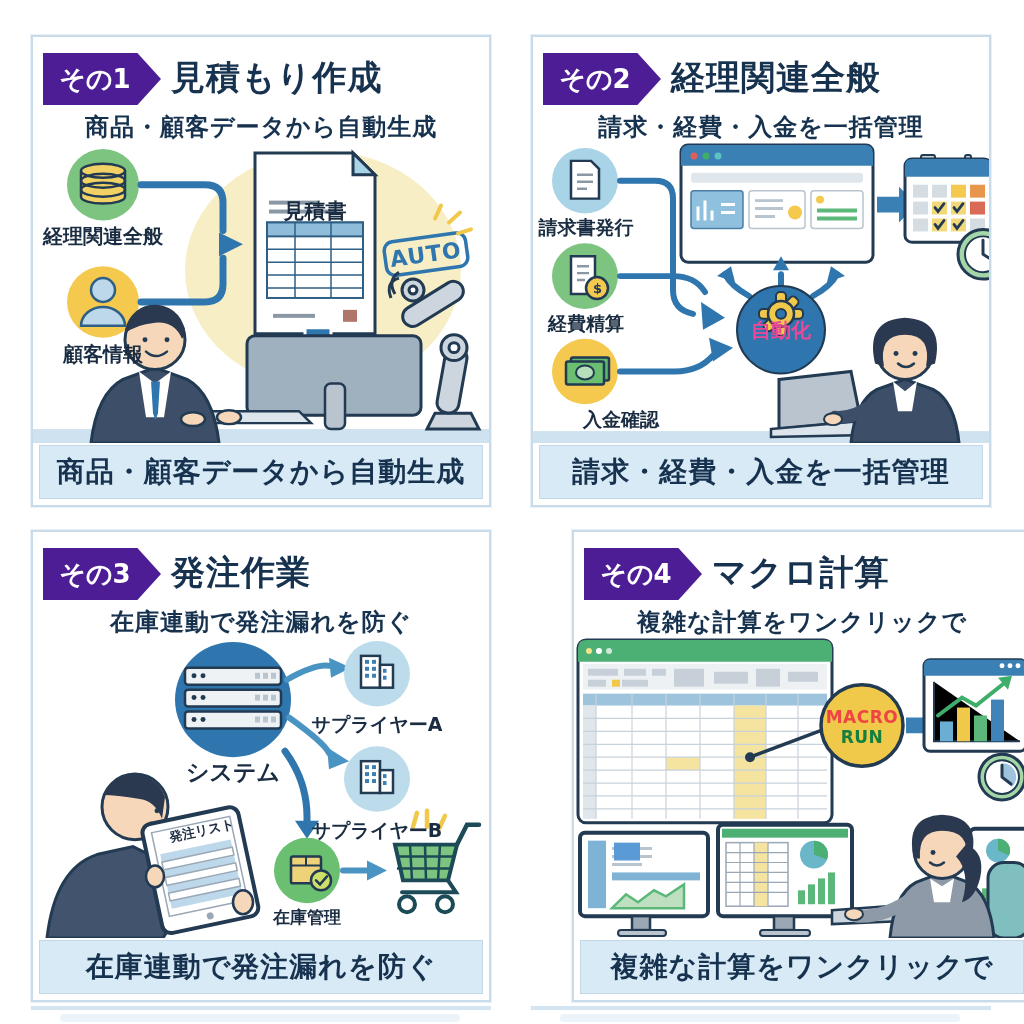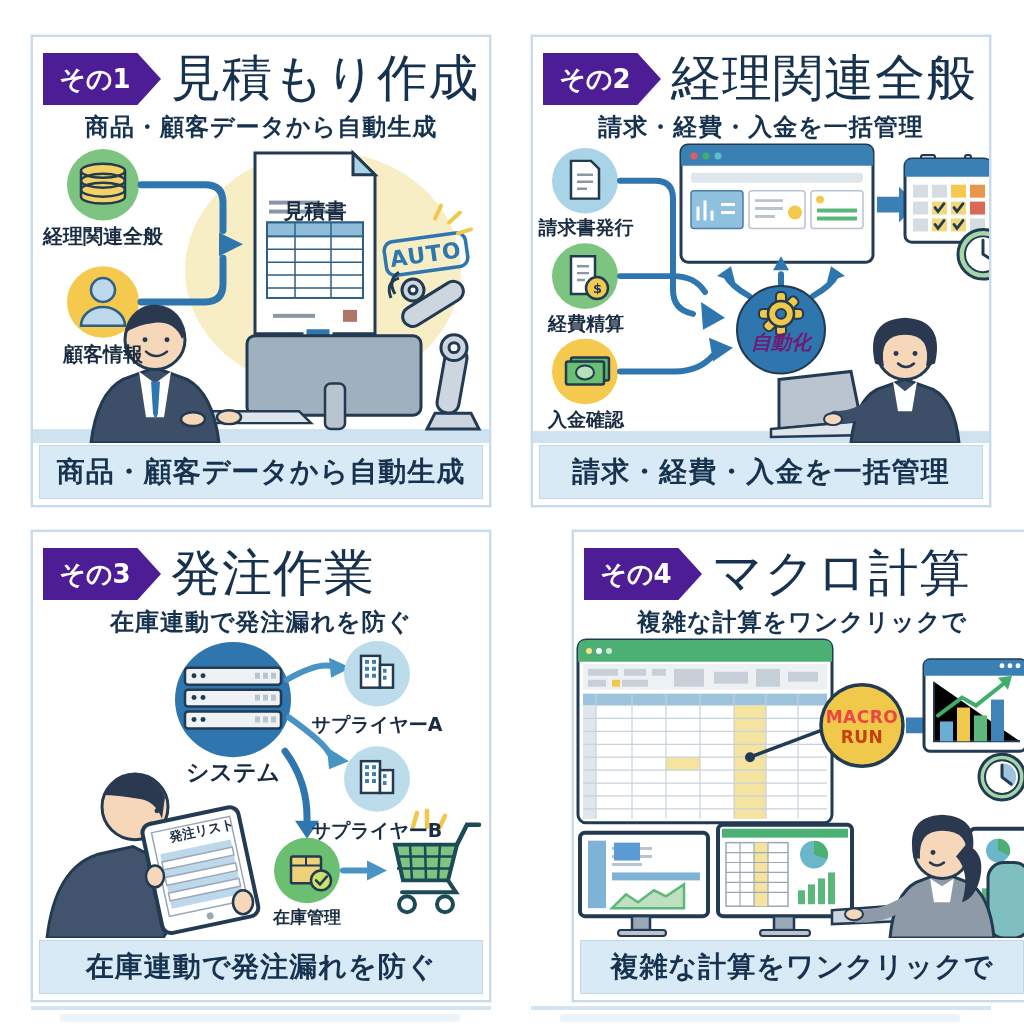--- a/index.html
+++ b/index.html
@@ -19,21 +19,21 @@
   #panel4{left:531px;top:530px;margin-left:41px;}
   .badge{
     position:absolute;left:10px;top:16px;width:118px;height:52px;
     background:#4c1d95;color:#ffffff;font-weight:bold;font-size:26px;
     display:flex;align-items:center;justify-content:center;
     clip-path:polygon(0 0,80% 0,100% 50%,80% 100%,0 100%);
     padding-right:14px;box-sizing:border-box;
   }
   .title{
     position:absolute;left:138px;top:12px;right:4px;height:58px;
-    font-size:50px;font-weight:normal;color:#16324f;letter-spacing:1px;
+    font-size:34px;font-weight:bold;color:#16324f;letter-spacing:1px;
     display:flex;align-items:center;white-space:nowrap;
   }
   .subtitle{
     position:absolute;left:0;top:74px;width:100%;text-align:center;
     font-size:24px;font-weight:bold;color:#16324f;letter-spacing:1px;
   }
   .banner{
     position:absolute;left:6px;right:6px;bottom:6px;height:52px;
     background:#d8eaf6;border:1px solid #c2d8e7;
     display:flex;align-items:center;justify-content:center;
@@ -265,22 +265,22 @@
         <path d="M342 222 q -10 -44 30 -46 q 40 2 30 46 l -9 3 q 6 -32 -21 -32 q -27 0 -21 32 z" fill="#2b3950"></path>
         <circle cx="363" cy="212" r="2.5" fill="#223a52"></circle>
           <circle cx="382" cy="212" r="2.5" fill="#223a52"></circle>
         <path d="M365 222 q 8 7 16 0" stroke="#223a52" stroke-width="2.5" fill="none" stroke-linecap="round"></path>
         <path d="M342 262 q -22 16 -40 14" stroke="#3d4f68" stroke-width="13" fill="none" stroke-linecap="round"></path>
         <ellipse cx="300" cy="278" rx="9" ry="6" fill="#f6d7ba" stroke="#223a52" stroke-width="2"></ellipse>
       </g>
     </svg>
     <div class="lbl" style="left:0px;top:74px;width:106px;font-size:19px;">請求書発行</div>
     <div class="lbl" style="left:0px;top:170px;width:106px;font-size:19px;">経費精算</div>
-    <div class="lbl" style="left:0px;top:266px;width:106px;font-size:19px;">入金確認</div>
-    <div class="lbl" style="left:203px;top:188px;width:90px;font-size:20px;color:#701a75;font-style:italic;">自動化</div>
+    <div class="lbl" style="left:0px;top:266px;width:106px;font-size:19px;padding-left:35px;">入金確認</div>
+    <div class="lbl" style="left:203px;top:176px;width:90px;font-size:20px;color:#ec4899;">自動化</div>
     <div class="lbl" style="left:58px;top:139px;width:13px;font-size:13px;color:#223a52;">$</div>
   </div>
 
   <div class="banner">請求・経費・入金を一括管理</div>
 </div>
 
 <div class="panel" id="panel3">
   <div class="badge">その3</div>
   <div class="title">発注作業</div>
   <div class="subtitle">在庫連動で発注漏れを防ぐ</div>
@@ -536,21 +536,21 @@
         <circle cx="368" cy="214" r="28" fill="#f6d7ba" stroke="#223a52" stroke-width="3"></circle>
         <path d="M340 222 q -10 -42 28 -44 q 38 2 30 40 l -6 4 q 4 -28 -24 -28 q -24 0 -22 28 z" fill="#2b3950"></path>
         <path d="M392 208 q 20 8 14 34 q -5 20 -18 24 q 9 -30 -6 -46 z" fill="#2b3950"></path>
         <circle cx="359" cy="216" r="2.5" fill="#223a52"></circle>
         <path d="M356 226 q 7 6 14 0" stroke="#223a52" stroke-width="2.5" fill="none" stroke-linecap="round"></path>
         <path d="M338 262 q -28 20 -56 18" stroke="#8e9aa8" stroke-width="13" fill="none" stroke-linecap="round"></path>
         <ellipse cx="280" cy="278" rx="9" ry="6" fill="#f6d7ba" stroke="#223a52" stroke-width="2"></ellipse>
       </g>
     </svg>
     <div class="lbl" style="left:248px;top:70px;width:80px;font-size:17px;color:#ef4444;letter-spacing:0.5px;">MACRO</div>
-    <div class="lbl" style="left:248px;top:90px;width:80px;font-size:17px;color:#c2410c;letter-spacing:0.5px;">RUN</div>
+    <div class="lbl" style="left:248px;top:90px;width:80px;font-size:17px;color:#15803d;letter-spacing:0.5px;">RUN</div>
   </div>
 
   <div class="banner">複雑な計算をワンクリックで</div>
 </div>
 
 <div class="hint-strip" style="left:31px;width:460px;"></div>
 <div class="hint-strip" style="left:531px;width:460px;"></div>
 <div class="hint-blob" style="left:60px;width:400px;"></div>
 <div class="hint-blob" style="left:560px;width:400px;"></div>
 

